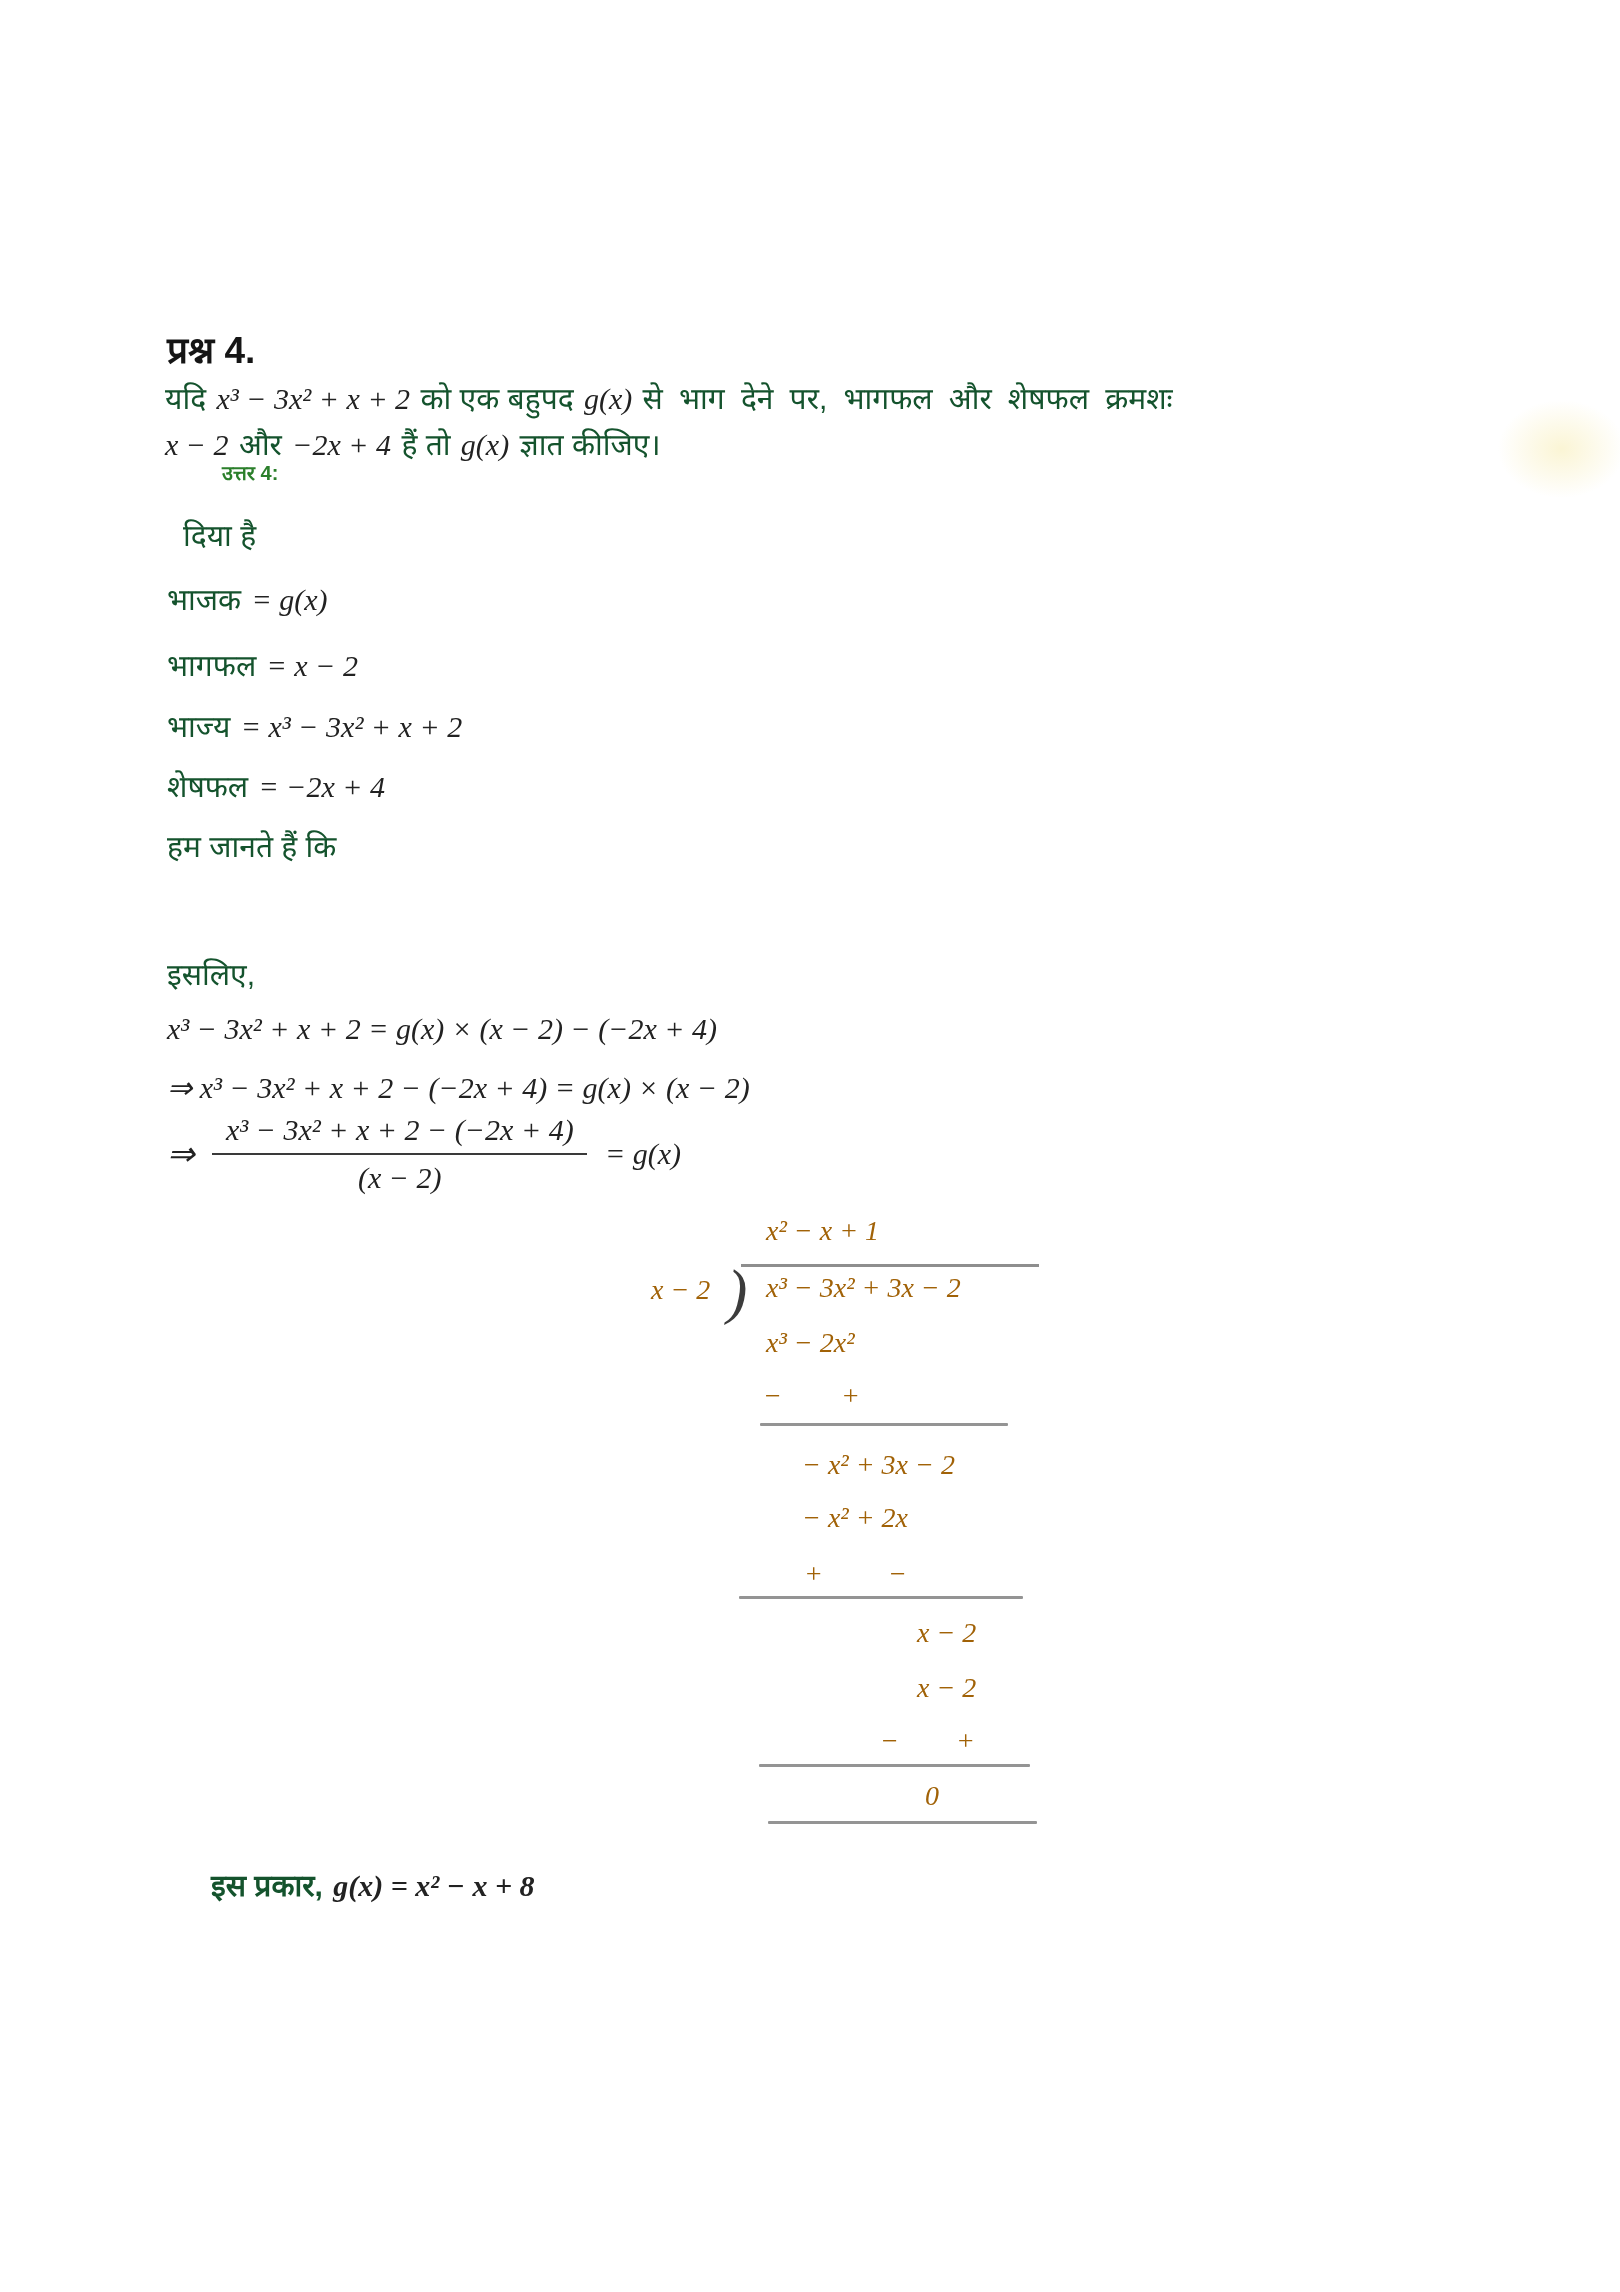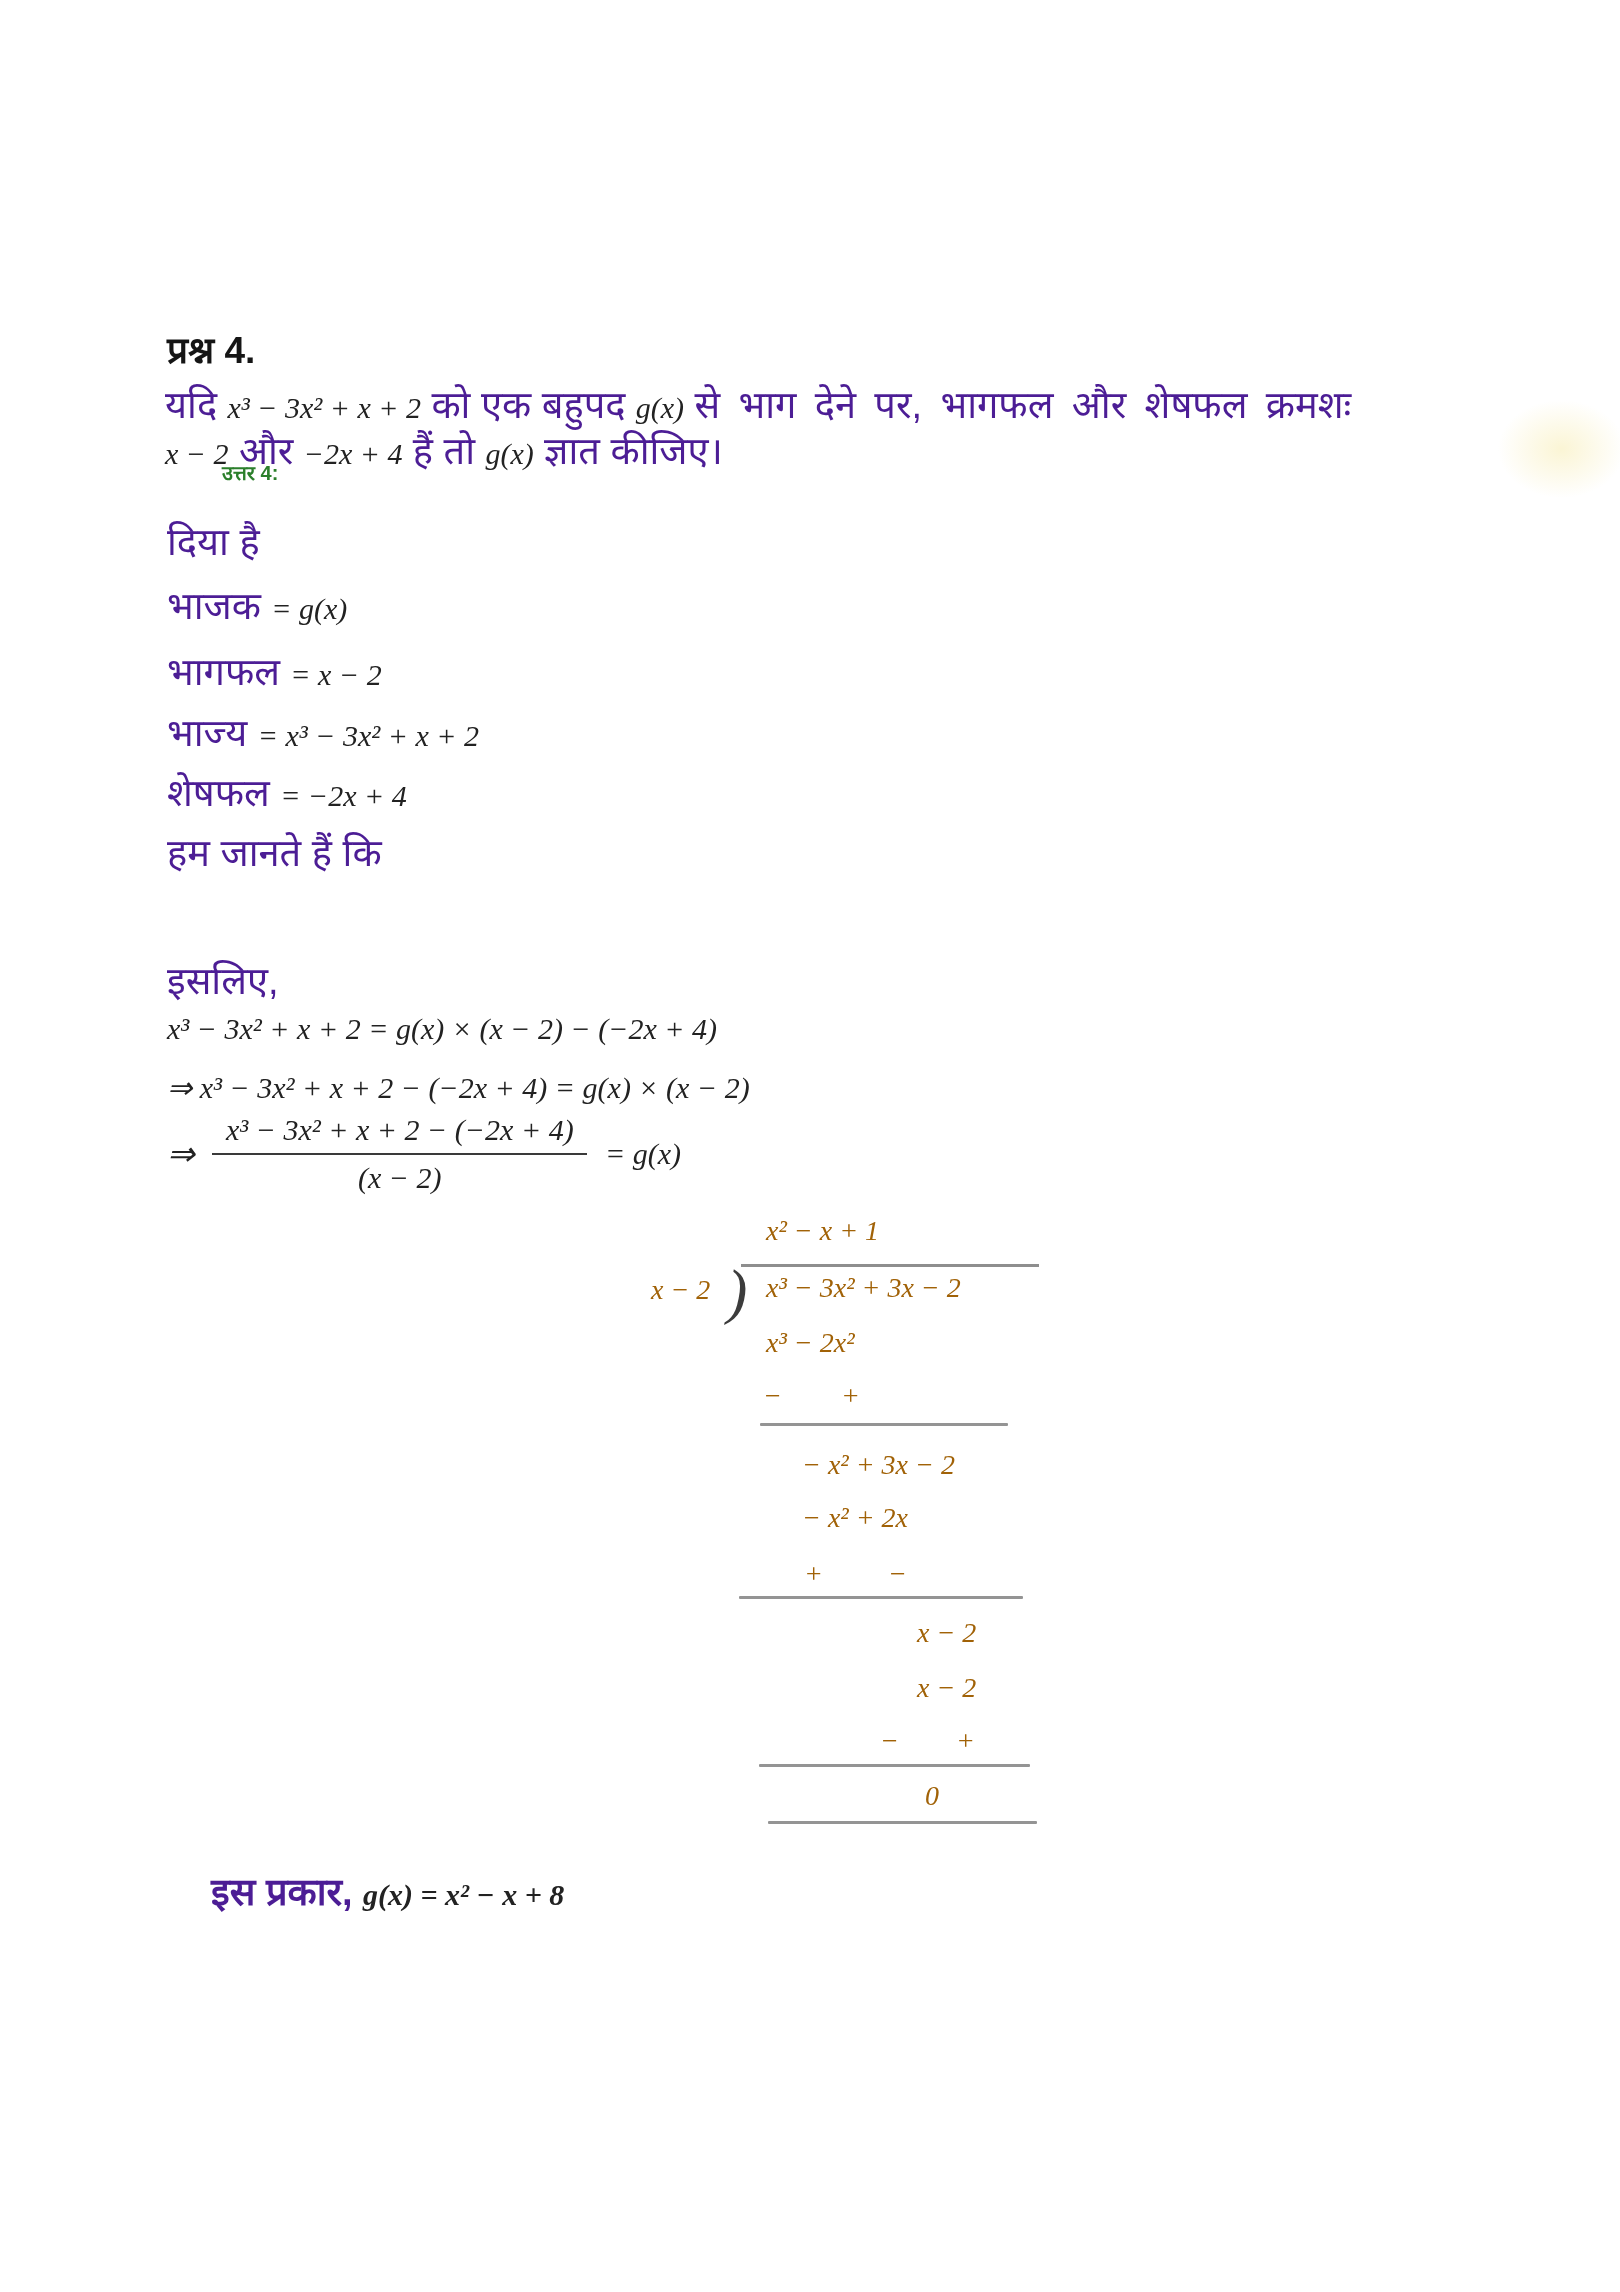--- a/index.html
+++ b/index.html
@@ -14,22 +14,22 @@
     background: #ffffff;
     overflow: hidden;
     font-family: "Liberation Sans", sans-serif;
     color: #1f1f1f;
   }
   .abs { position: absolute; white-space: nowrap; }
 
   
   .hi {
     font-family: "Liberation Sans", sans-serif;
-    font-size: 38px;
-    color: #4c1d95;
+    font-size: 30px;
+    color: #14532d;
   }
   .hi-wide { word-spacing: 7.8px; }
 
   
   .math {
     font-family: "Liberation Serif", serif;
     font-style: italic;
     font-size: 30px;
     color: #222222;
   }
@@ -120,21 +120,21 @@
     <span class="math">x − 2</span>
     <span class="hi">और</span>
     <span class="math">−2x + 4</span>
     <span class="hi">हैं तो</span>
     <span class="math">g(x)</span>
     <span class="hi">ज्ञात कीजिए।</span>
   </div>
 
   <div class="abs a-heading" style="left:222px; top:459px;">उत्तर 4:</div>
 
-  <div class="abs hi" style="left:167px; top:514px;">दिया है</div>
+  <div class="abs hi" style="left:183px; top:514px;">दिया है</div>
 
   <div class="abs mixed-line" style="left:167px; top:578px;">
     <span class="hi">भाजक</span>
     <span class="math">= g(x)</span>
   </div>
   <div class="abs mixed-line" style="left:167px; top:644px;">
     <span class="hi">भागफल</span>
     <span class="math">= x − 2</span>
   </div>
   <div class="abs mixed-line" style="left:167px; top:705px;">

